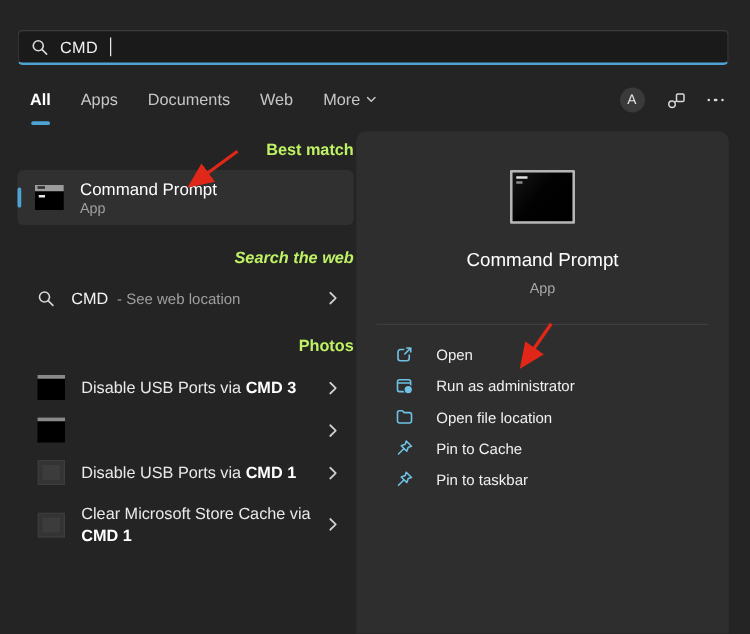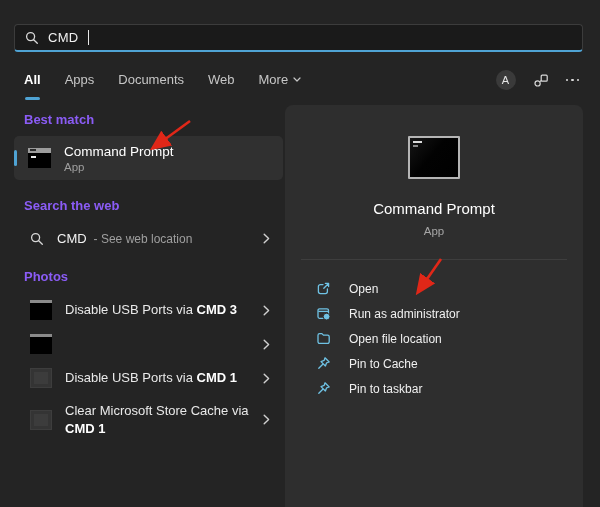--- a/index.html
+++ b/index.html
@@ -43,21 +43,21 @@
   }
   .avatar {
     width:20px; height:20px; border-radius:50%; background:#3a3a3a;
     color:#e6e6e6; font-size:11px; display:flex; align-items:center; justify-content:center;
   }
   .dots { display:flex; gap:3px; align-items:center; padding:4px 0; }
   .dots i { width:2.5px; height:2.5px; border-radius:50%; background:#dcdcdc; }
 
   
   .left-col { position:absolute; left:14px; top:112px; width:269px; }
-  .section-heading { font-size:13px; font-weight:bold; color:#8b5cf6; padding-left:10px; margin-bottom:9px; }
+  .section-heading { font-size:13px; font-weight:bold; color:#bef264; padding-left:10px; margin-bottom:9px;text-align:right; }
 
   .best-card {
     position:relative; height:44px; background:#303030; border-radius:5px;
     display:flex; align-items:center; padding-left:14px; gap:13px; margin-bottom:18px;
   }
   .accent-bar {
     position:absolute; left:0; top:50%; transform:translateY(-50%);
     width:3px; height:16px; background:#4fa3d4; border-radius:2px;
   }
   .card-title { font-size:13.5px; color:#ffffff; }
@@ -65,21 +65,21 @@
 
   .row {
     display:flex; align-items:center; padding:7px 0 7px 16px; gap:13px; min-height:33px;
   }
   .row .chev { margin-left:auto; margin-right:13px; flex:none; }
   .row-query { font-size:13px; color:#f2f2f2; }
   .row-sub { font-size:12px; color:#9f9f9f; margin-left:-6px; }
   .row-text { font-size:13px; color:#e9e9e9; width:190px; line-height:1.35; }
   .row-text b { font-weight:bold; color:#ffffff; }
 
-  .heading-web { margin-top:8px; }
+  .heading-web { margin-top:8px;font-style:italic; }
   .heading-photos { margin-top:14px; }
 
   
   .thumb { width:22px; height:20px; flex:none; position:relative; }
   .thumb.cmd { background:#000; }
   .thumb.cmd::after { content:""; position:absolute; left:0; right:0; top:0; height:3px; background:#8a8a8a; }
   .thumb.faint { background:#343434; box-shadow:inset 0 0 0 1px #3d3d3d; }
   .thumb.faint::after { content:""; position:absolute; inset:4px; background:#3c3c3c; }
 
   
@@ -98,21 +98,21 @@
     margin-top:31px; width:52px; height:43px;
     background:linear-gradient(130deg,#161616 0%,#020202 45%,#000 100%);
     border:2px solid #b5b5b5; border-radius:1px; position:relative;
   }
   .cmd-icon-lg .marks { position:absolute; left:3px; top:3px; width:9px; height:2px; background:#dcdcdc; }
   .cmd-icon-lg .marks2 { position:absolute; left:3px; top:7px; width:5px; height:1.5px; background:#8a8a8a; }
   .panel-title { margin-top:21px; font-size:15px; color:#ffffff; }
   .panel-sub { margin-top:8px; font-size:11.5px; color:#a6a6a6; }
   .divider { width:266px; height:1px; background:#3e3e3e; margin-top:22px; }
   .actions { width:100%; padding:11px 0 0 31px; }
-  .action { display:flex; align-items:flex-end; gap:18px; height:25px; }
+  .action { display:flex; align-items:center; gap:18px; height:25px; }
   .action span { font-size:12px; color:#f0f0f0; }
   .action svg { flex:none; }
 
   
   .arrows { position:absolute; inset:0; pointer-events:none; }
 </style>
 </head>
 <body>
 
 <div class="screen">

